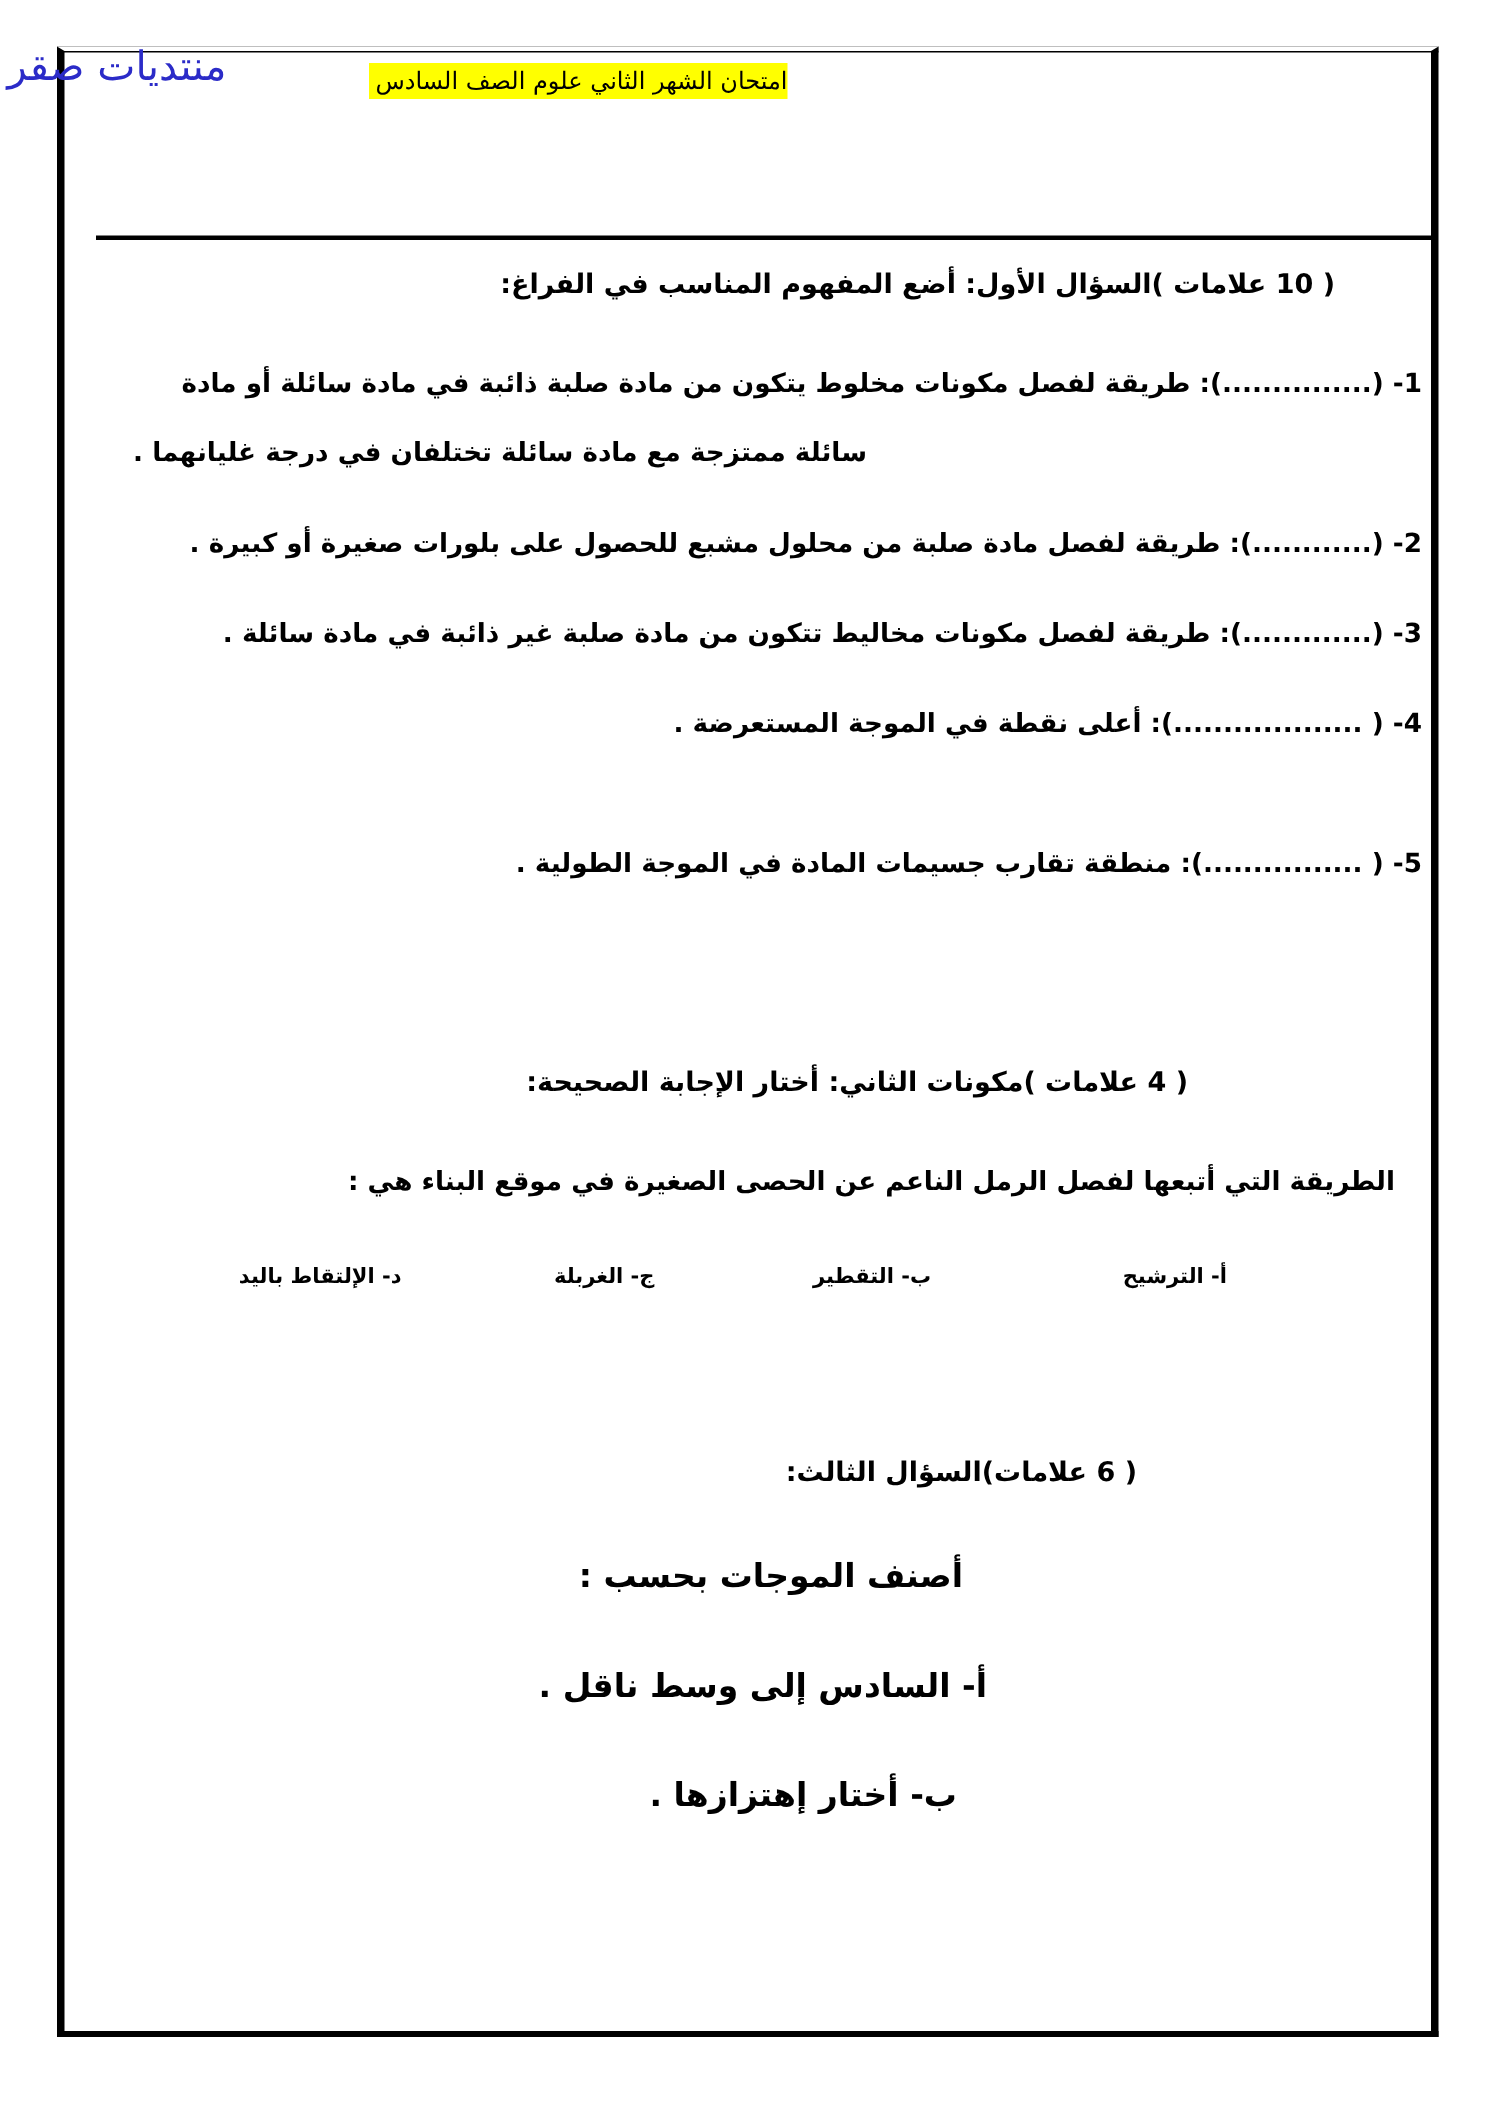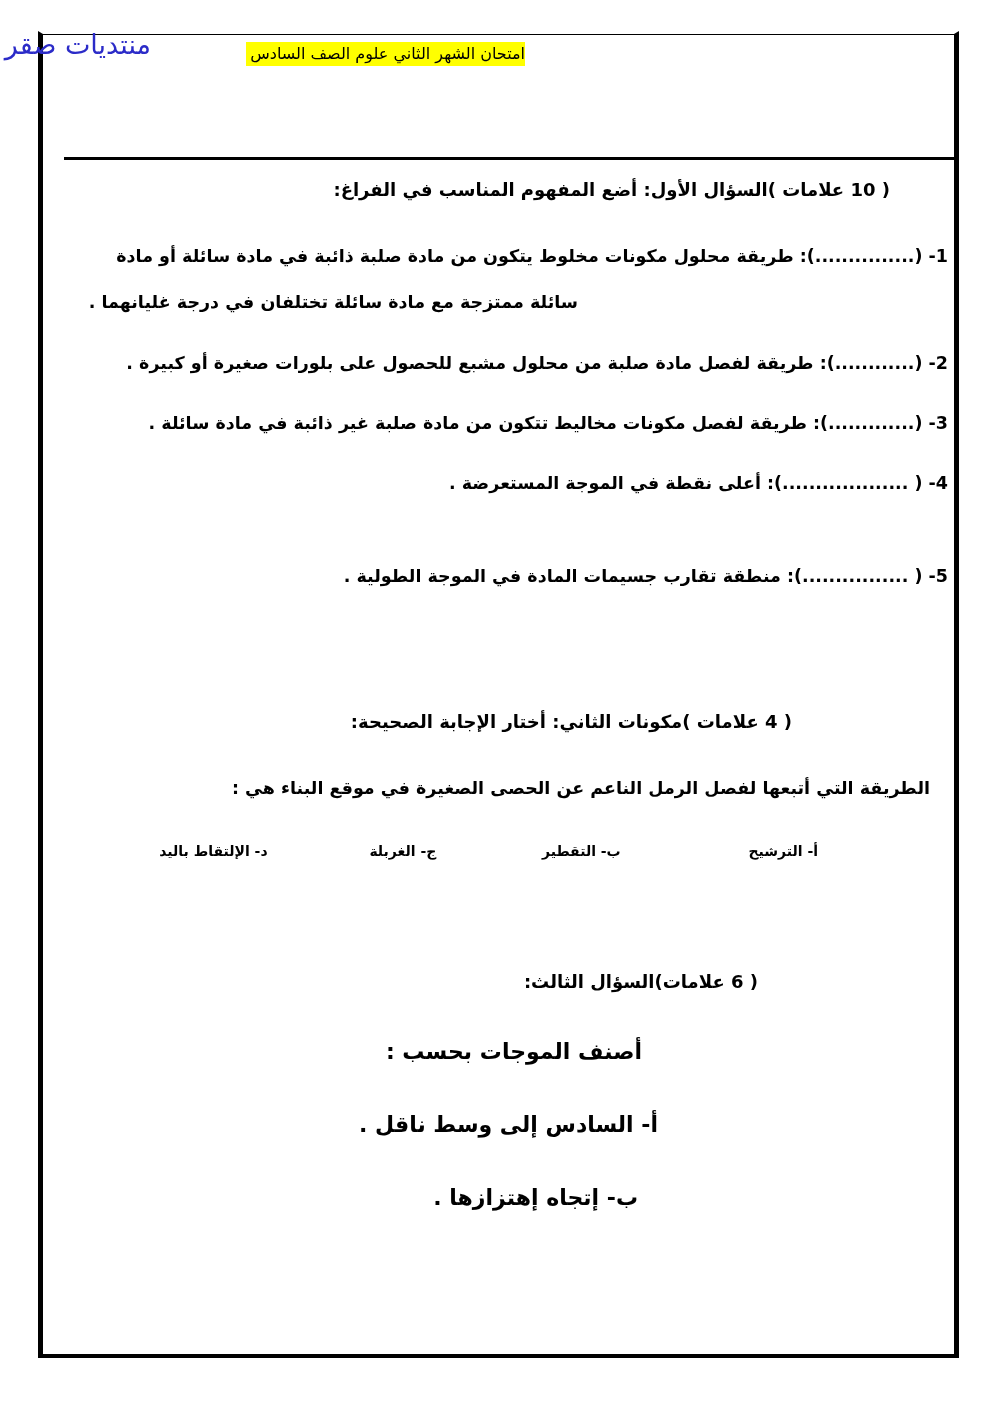--- a/index.html
+++ b/index.html
@@ -202,21 +202,21 @@
   <div class="content">
 
     <div class="q-heading">
       <span class="marks">( 10 علامات )</span><span>السؤال الأول: أضع المفهوم المناسب في الفراغ:</span>
     </div>
 
     <div class="sp-40"></div>
 
     <div class="fill-item">
       <span>1-</span>
-      <span>(...............)</span><span>: طريقة محلول مكونات مخلوط يتكون من مادة صلبة ذائبة في مادة سائلة أو مادة</span>
+      <span>(...............)</span><span>: طريقة لفصل مكونات مخلوط يتكون من مادة صلبة ذائبة في مادة سائلة أو مادة</span>
     </div>
     <div class="sp-20"></div>
     <div class="fill-item line1-cont">
       <span>سائلة ممتزجة مع مادة سائلة تختلفان في درجة غليانهما .</span>
     </div>
 
     <div class="sp-34"></div>
 
     <div class="fill-item off-2">
       <span>2-</span>
@@ -284,17 +284,17 @@
 
     <div class="sp-40"></div>
 
     <div class="sub-line off-q3c">
       <span>أ- السادس إلى وسط ناقل .</span>
     </div>
 
     <div class="sp-40"></div>
 
     <div class="sub-line off-q3d">
-      <span>ب- إتجاه إهتزازها .</span>
+      <span>ب- أختار إهتزازها .</span>
     </div>
 
   </div>
 </div>
 
 </body></html>

